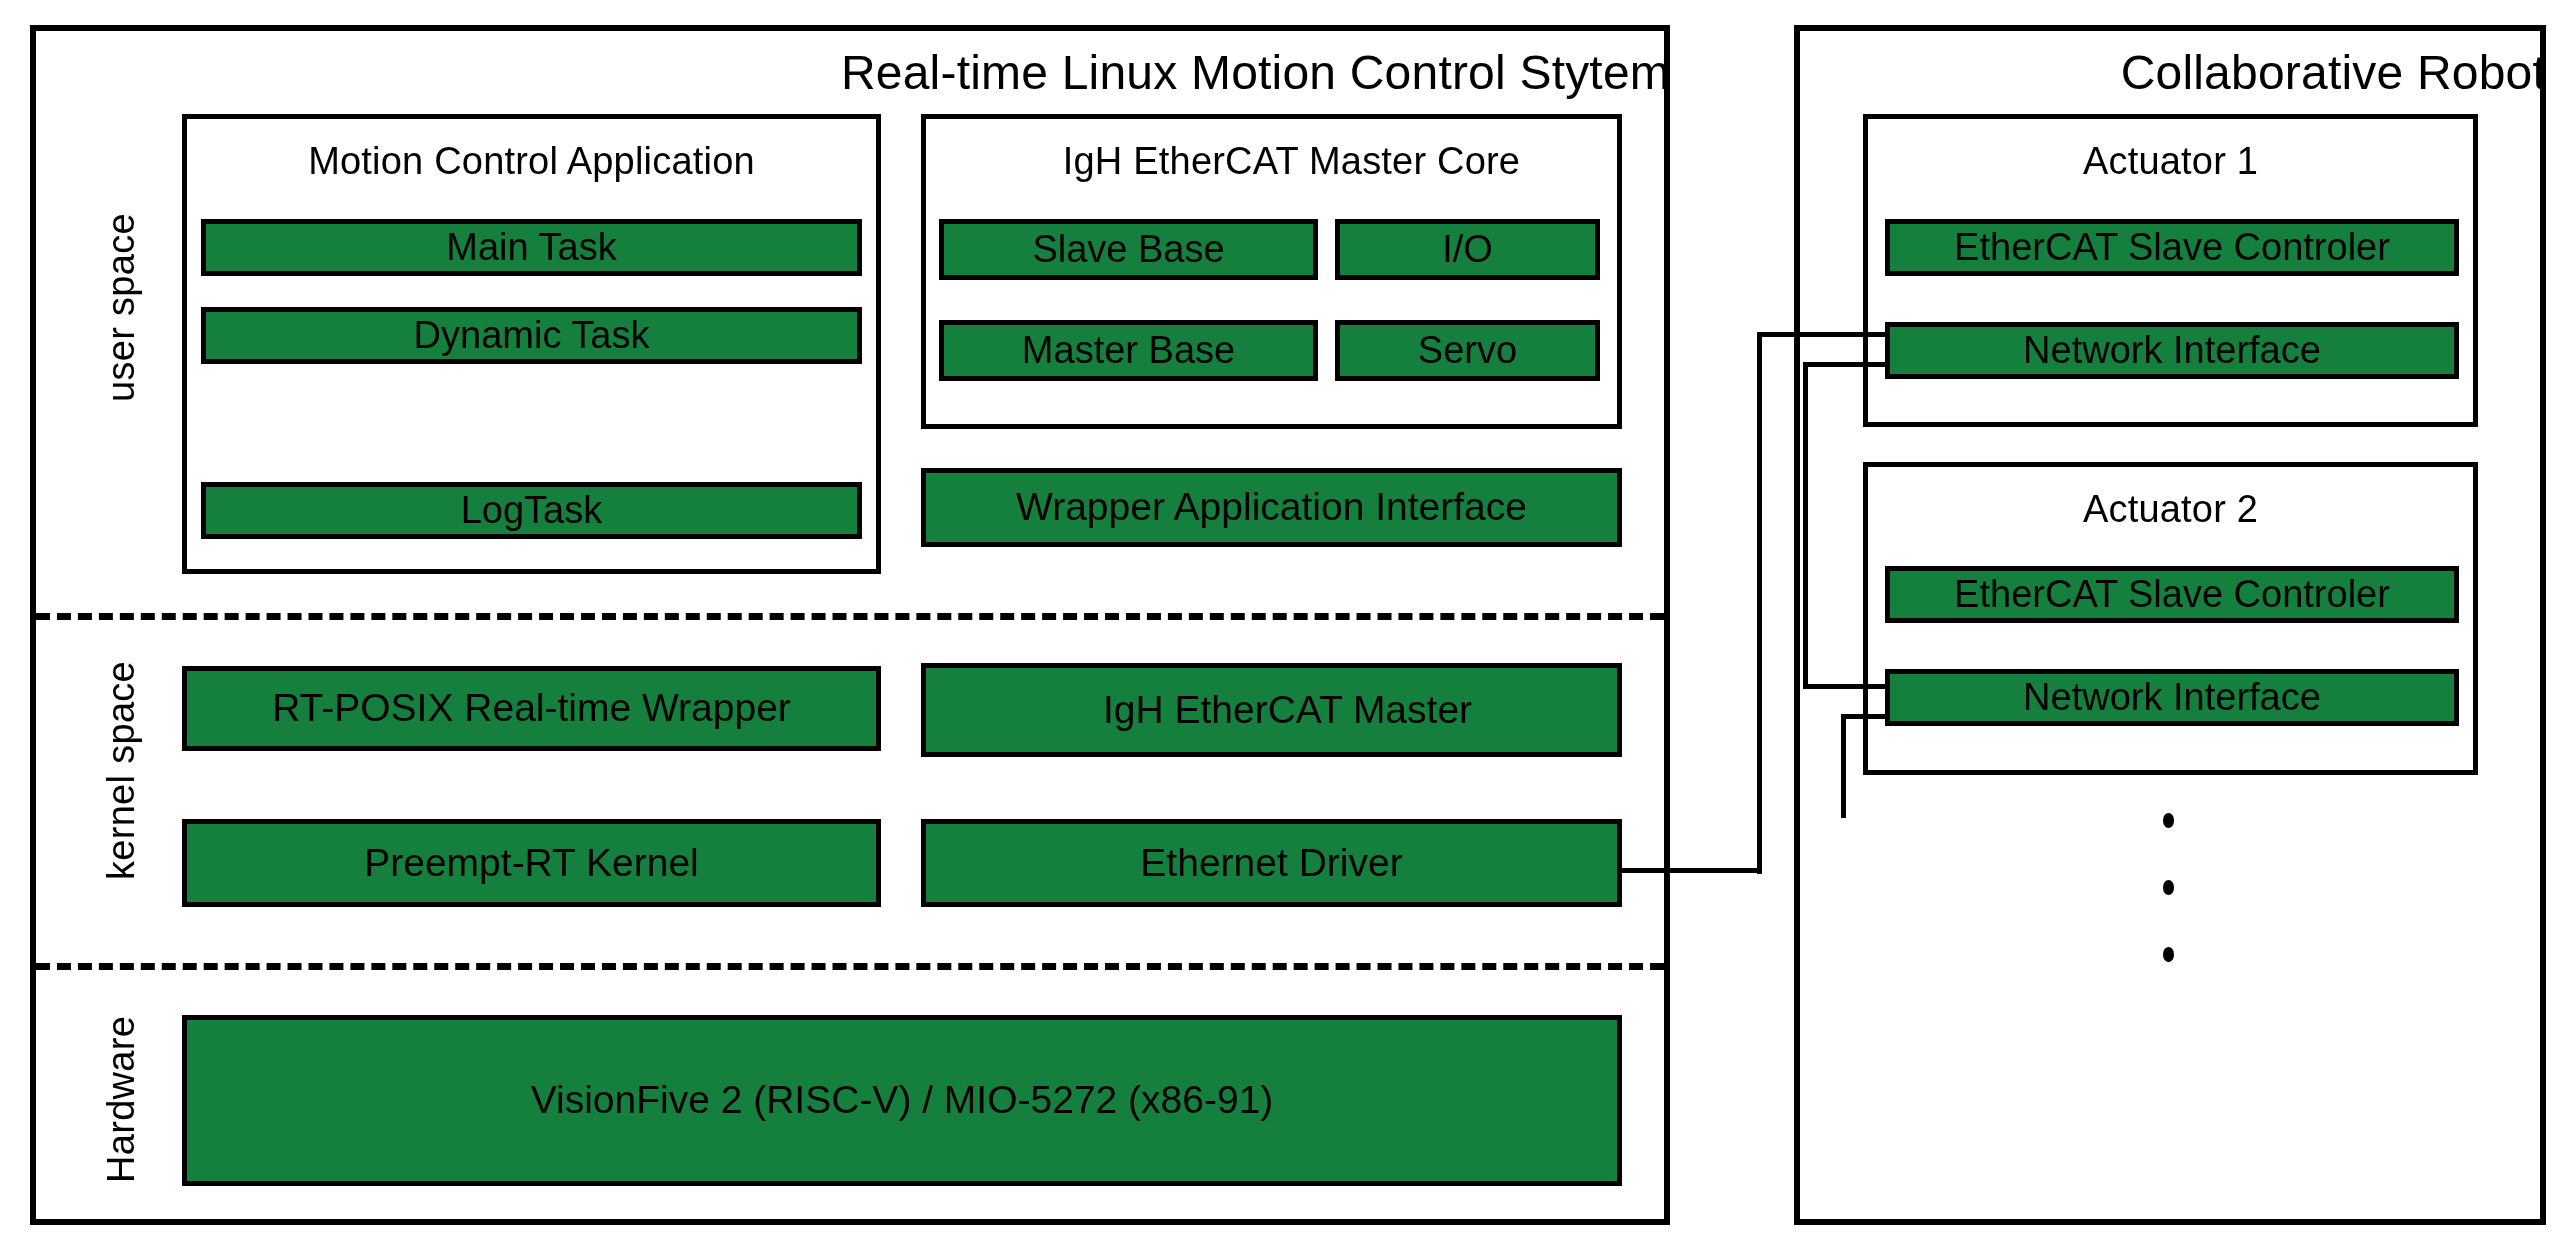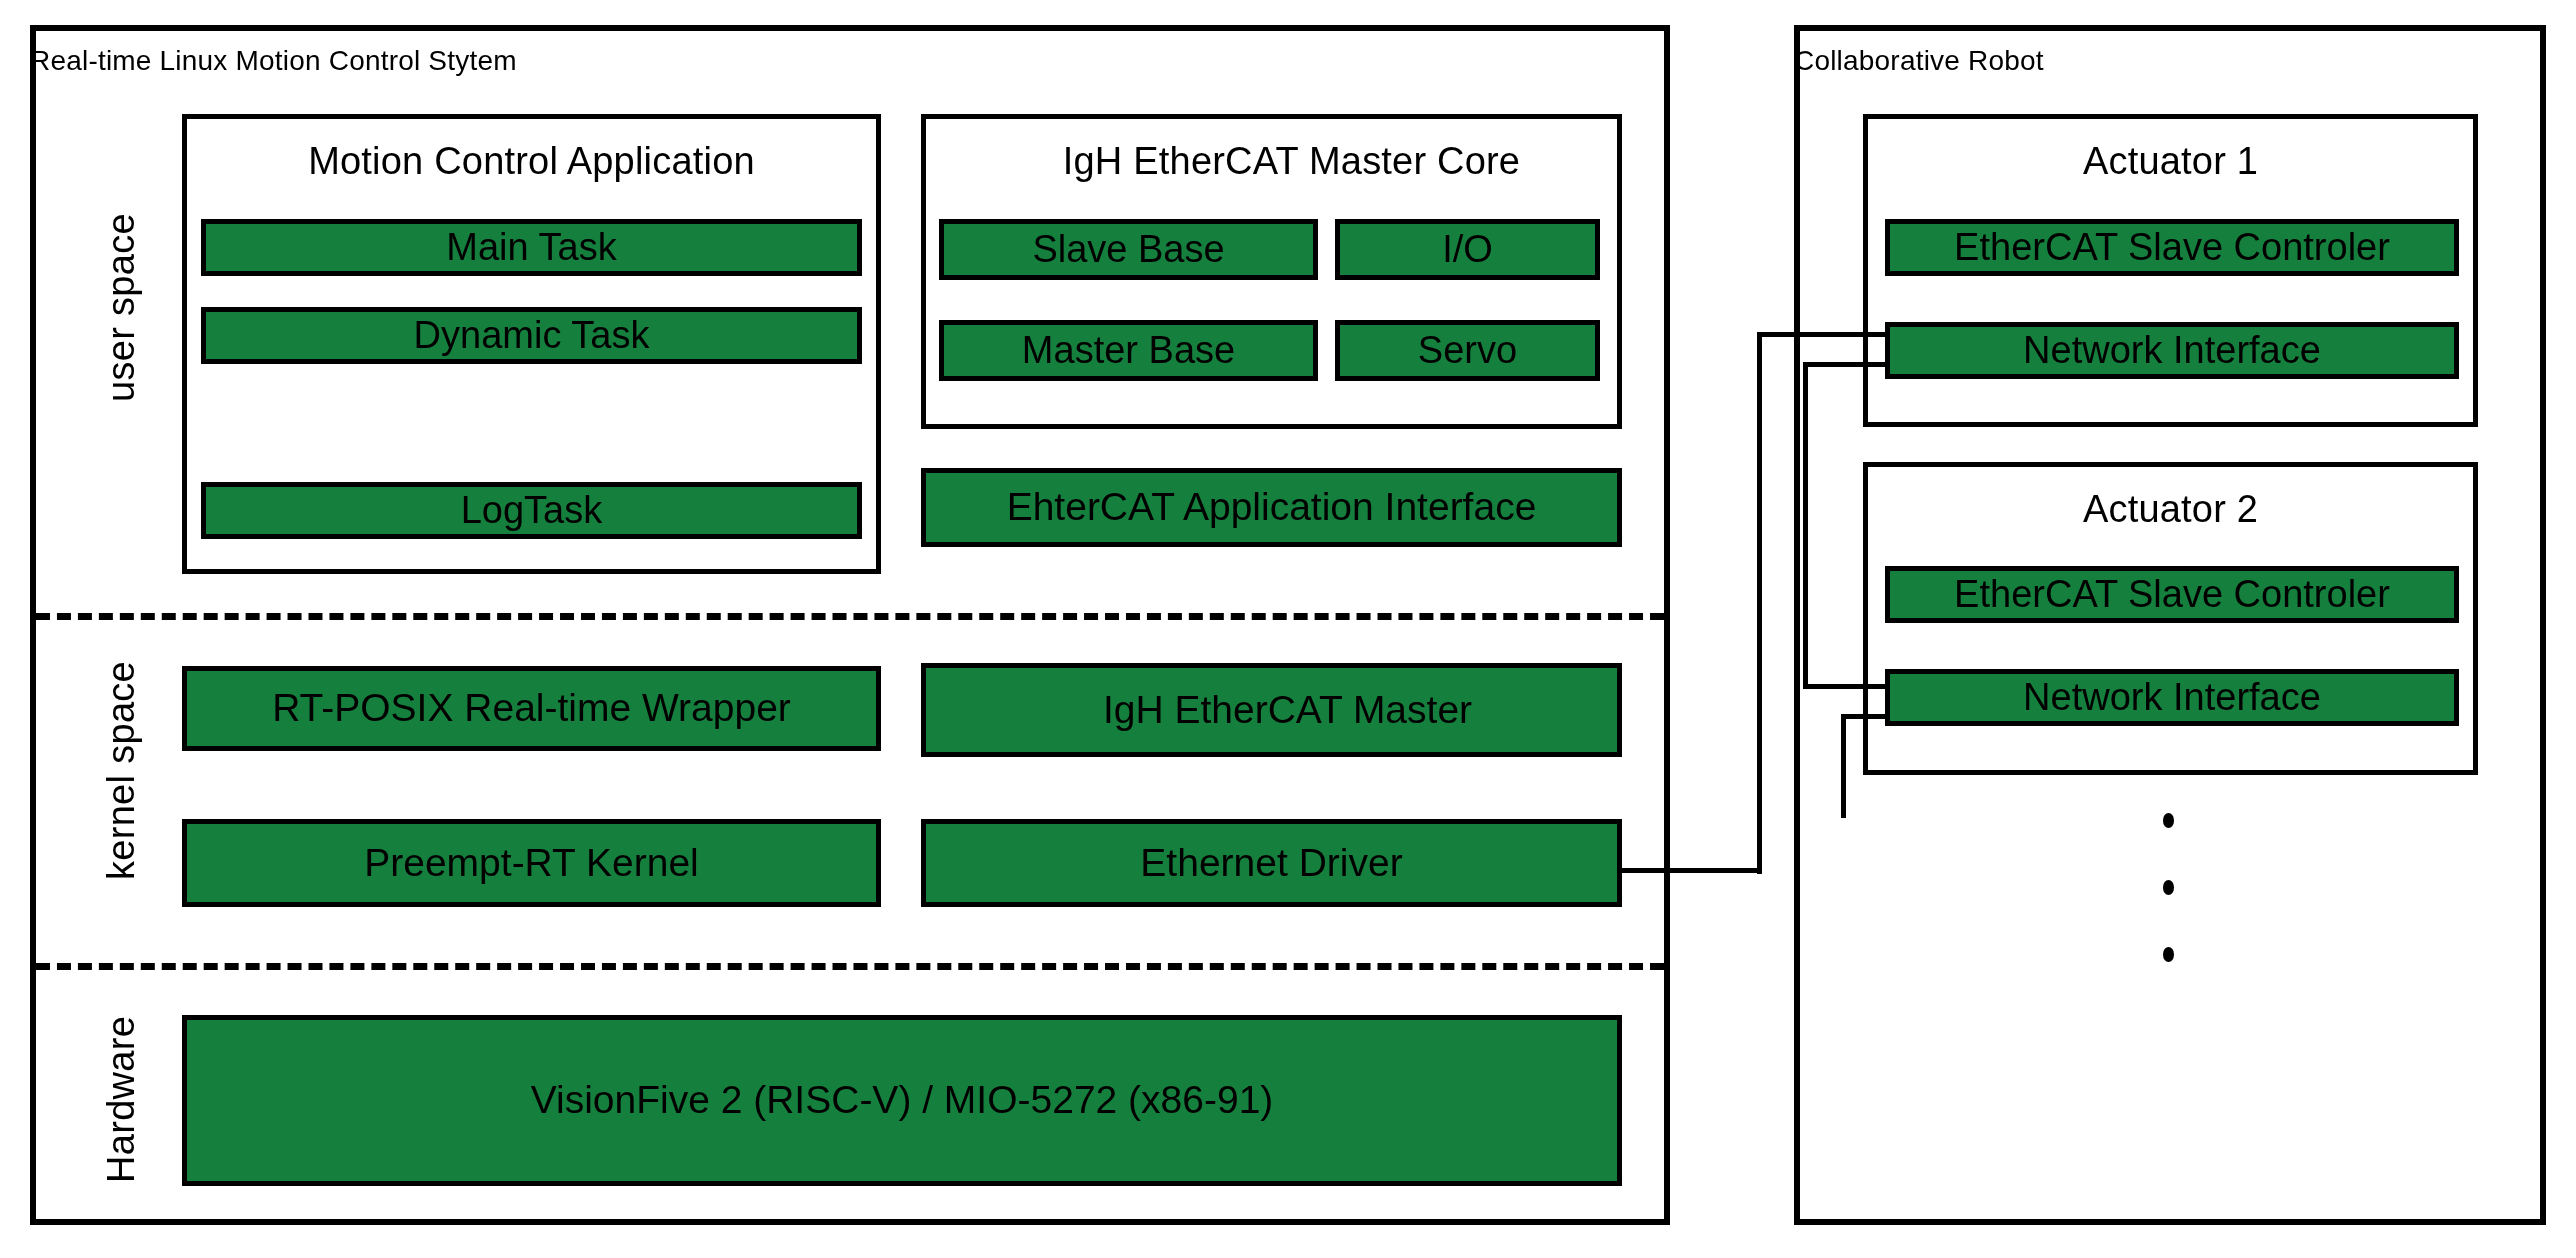--- a/index.html
+++ b/index.html
@@ -38,23 +38,23 @@
     display: flex;
     align-items: center;
     justify-content: center;
     text-align: center;
     line-height: 1.05;
   }
 
   
   .panel-title {
     position: absolute;
-    text-align: left;
+    text-align: right;
     white-space: nowrap;
-    font-size: 28px;
+    font-size: 48px;
     letter-spacing: 0.2px;
   }
   .group-title {
     position: absolute;
     text-align: center;
     white-space: nowrap;
     font-size: 38px;
     letter-spacing: 0.2px;
     width: 100%;
     left: 0;
@@ -127,21 +127,21 @@
 
   <div class="group" style="left:921px; top:114px; width:701px; height:315px;">
     <div class="group-title" style="top:21.4px;margin-left:20px;">IgH EtherCAT Master Core</div>
   </div>
 
   <div class="leaf fs-mid" style="left:939px; top:219px; width:379px; height:61px;">Slave Base</div>
   <div class="leaf fs-mid" style="left:1335px; top:219px; width:265px; height:61px;">I/O</div>
   <div class="leaf fs-mid" style="left:939px; top:320px; width:379px; height:61px;">Master Base</div>
   <div class="leaf fs-mid" style="left:1335px; top:320px; width:265px; height:61px;">Servo</div>
 
-  <div class="leaf fs-big" style="left:921px; top:468px; width:701px; height:79px;">EhterCAT Application Interface</div>
+  <div class="leaf fs-big" style="left:921px; top:468px; width:701px; height:79px;">Wrapper Application Interface</div>
 
   <div class="leaf fs-big" style="left:182px; top:666px; width:699px; height:85px;">RT-POSIX Real-time Wrapper</div>
   <div class="leaf fs-big" style="left:921px; top:663px; width:701px; height:94px;padding-left:32px;">IgH EtherCAT Master</div>
   <div class="leaf fs-big" style="left:182px; top:819px; width:699px; height:88px;">Preempt-RT Kernel</div>
   <div class="leaf fs-big" style="left:921px; top:819px; width:701px; height:88px;">Ethernet Driver</div>
 
   <div class="leaf fs-big" style="left:182px; top:1015px; width:1440px; height:171px;">VisionFive 2 (RISC-V) / MIO-5272 (x86-91)</div>
 
   <div class="panel" style="left:1794px; top:25px; width:752px; height:1200px;"></div>
 

